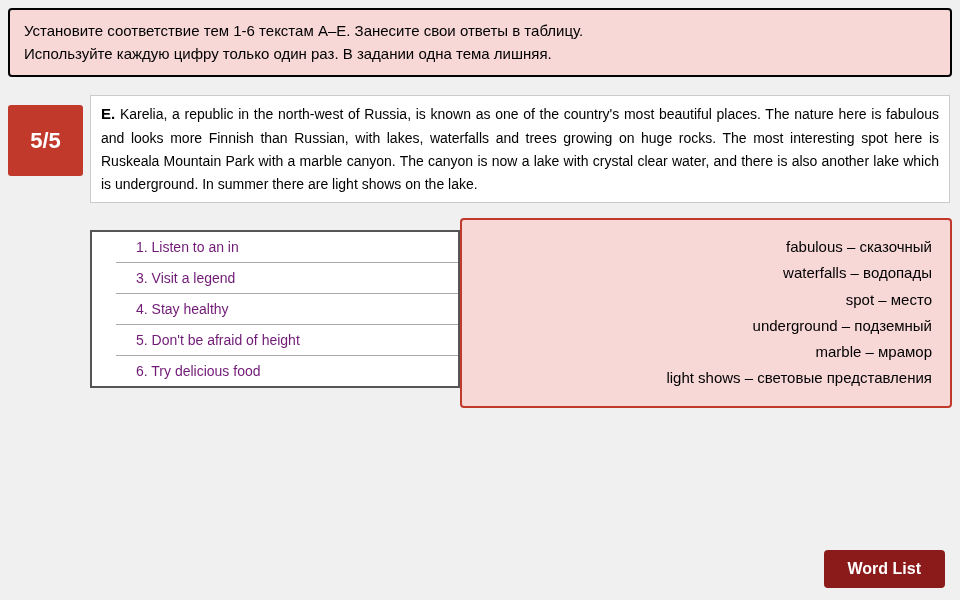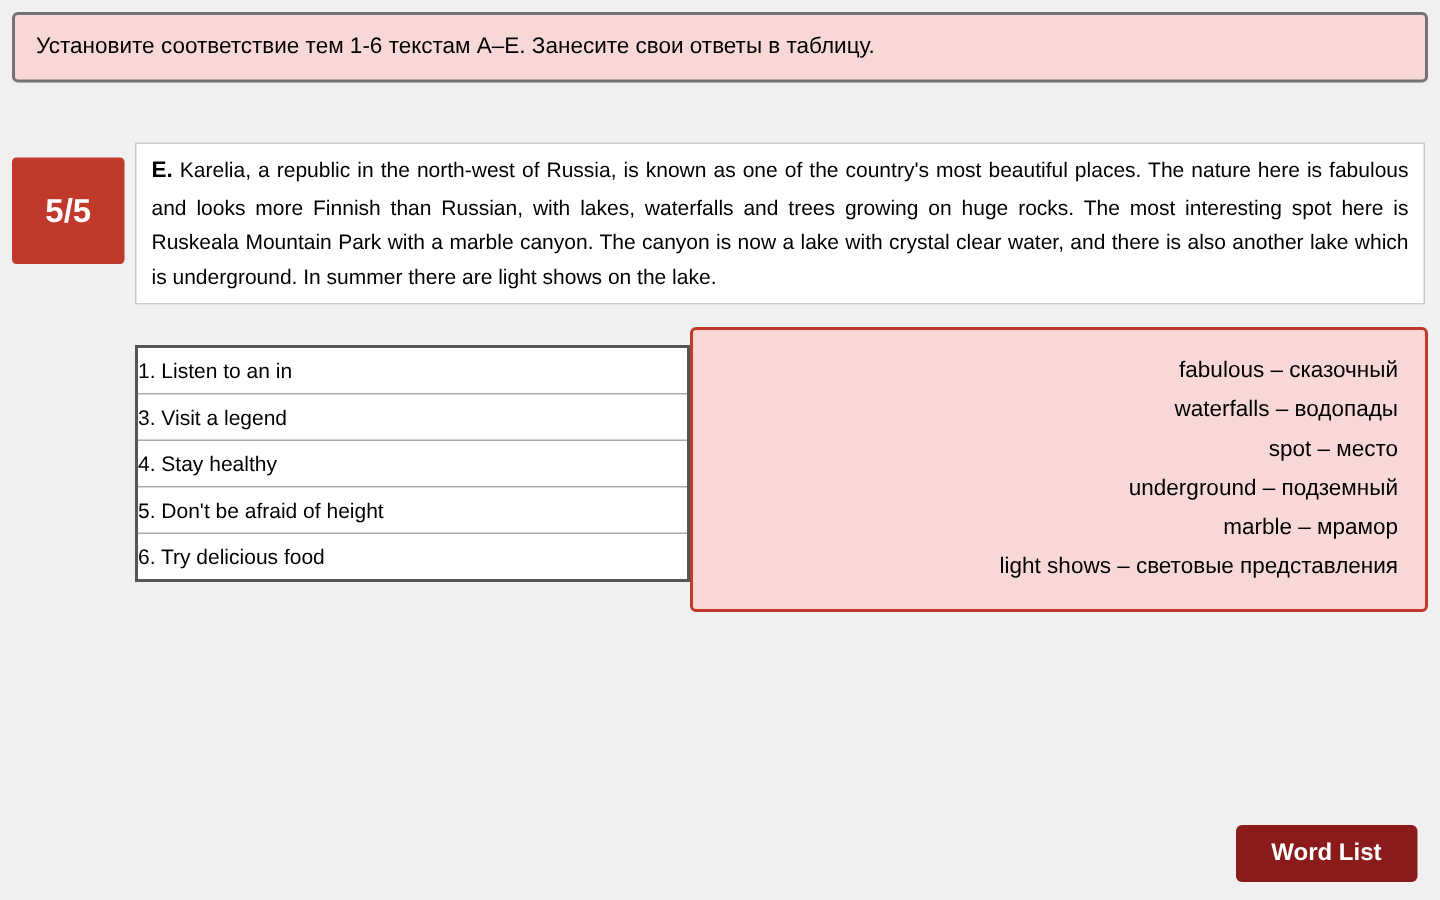--- a/index.html
+++ b/index.html
@@ -13,21 +13,21 @@
       position: relative;
     }
 
     
     .instruction-box {
       position: absolute;
       top: 8px;
       left: 8px;
       right: 8px;
       background: #f8d7d7;
-      border: 2px solid #737373;
+      border: 2px solid #000000;
       border-radius: 4px;
       padding: 10px 14px;
       font-size: 15px;
       line-height: 1.5;
       color: #000;
     }
 
     
     .score-badge {
       position: absolute;
@@ -74,24 +74,25 @@
     .topics-box {
       position: absolute;
       top: 230px;
       left: 90px;
       width: 370px;
       border: 2px solid #555;
       background: white;
     }
 
     .topic-item {
-      padding: 7px 0;
+      padding: 7px 20px;
       border-bottom: 1px solid #aaa;
       font-size: 14px;
-      color: #000000;
+      color: #701a75;
+      margin-left: 24px;
     }
 
     .topic-item:last-child {
       border-bottom: none;
     }
 
     
     .word-list-popup {
       position: absolute;
       top: 218px;
@@ -120,20 +121,21 @@
       border: none;
       border-radius: 4px;
       cursor: pointer;
     }
   </style>
 </head>
 <body>
 
 <div class="instruction-box">
   <div>Установите соответствие тем 1-6 текстам А–Е. Занесите свои ответы в таблицу.</div>
+  <div>Используйте каждую цифру только один раз. В задании одна тема лишняя.</div>
 </div>
 
 <div class="score-badge">5/5</div>
 
 <div class="content-area">
   <div class="passage">
     <span class="letter">E.</span>
     <span>Karelia, a republic in  the north-west of Russia, is known as one of the country's most beautiful places. The nature here is fabulous and looks more Finnish than Russian, with lakes, waterfalls and trees growing on huge rocks. The most interesting spot here is Ruskeala Mountain Park with a marble canyon. The canyon is now a lake with crystal clear water, and there is also another lake which is underground. In summer there are light shows on the lake.</span>
   </div>
 </div>

